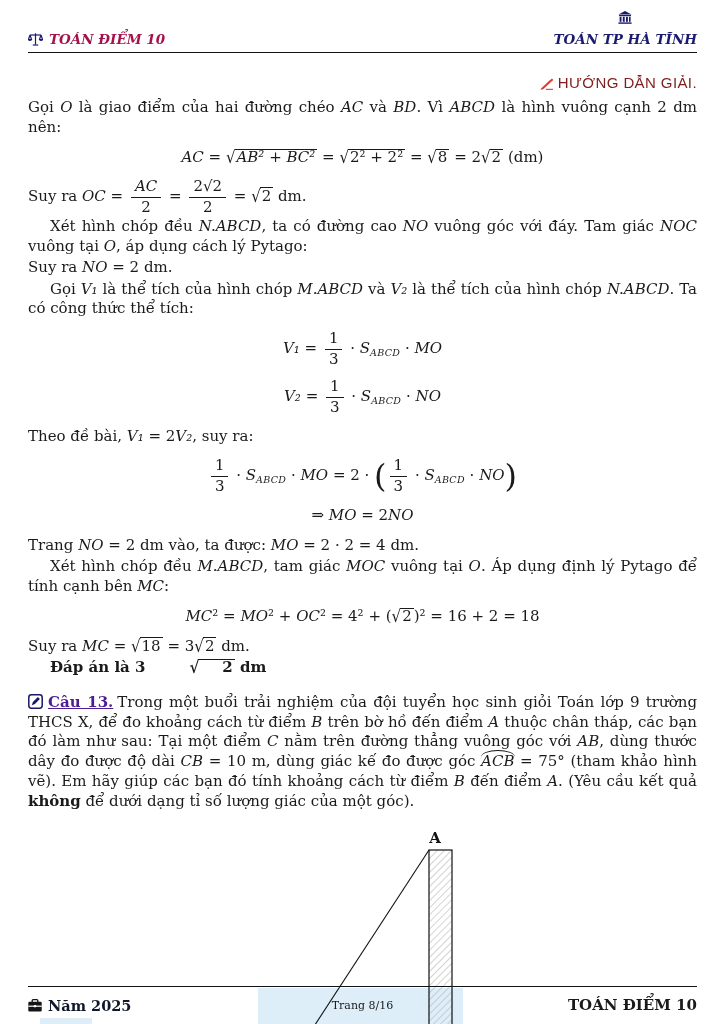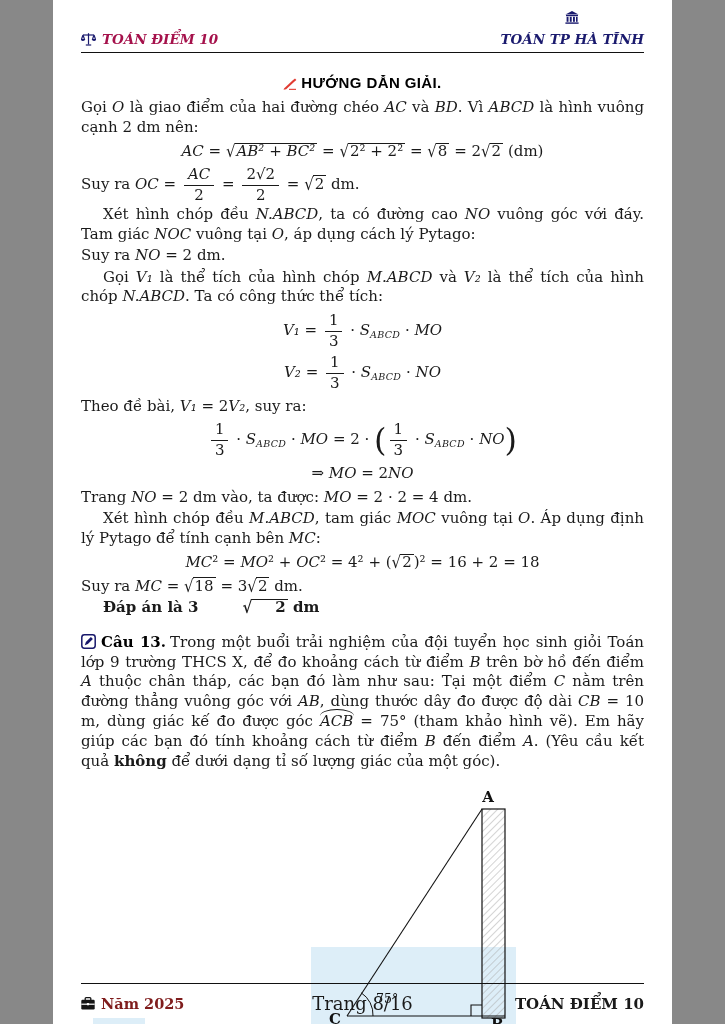--- a/index.html
+++ b/index.html
@@ -1,69 +1,69 @@
 <!DOCTYPE html>
 <html><head>
 <meta charset="utf-8">
 <style>
   html,body{margin:0;padding:0;background:#888;}
   .page{
-    position:relative; width:619px; height:1024px; margin:0 auto;
+    position:relative; width:725px; height:1024px; margin:0 auto;
     background:#ffffff; overflow:hidden;
     font-family:"DejaVu Serif", serif; color:#1a1a1a; font-size:15px;
   }
   
   .header{
     margin:11px 28px 0; padding-bottom:5px; border-bottom:1.4px solid #111;
     display:flex; justify-content:space-between; align-items:flex-end;
   }
   .brand{font-weight:bold; font-style:italic; font-size:13.5px; display:flex; align-items:center; gap:6px;}
   .brand-left{color:#a5114b;}
   .brand-right{color:#1a1a6e;flex-direction:column;}
   .brand svg{flex:0 0 auto;}
   
   .content{margin:0 28px;}
   .sol-heading{
-    text-align:center; color:#000000; margin:21px 0 7px;
-    font-family:"Liberation Sans", sans-serif; font-weight:bold; font-size:15px; letter-spacing:0.4px;
+    text-align:right; color:#7f1d1d; margin:21px 0 7px;
+    font-family:"Liberation Sans", sans-serif; font-weight:normal; font-size:15px; letter-spacing:0.4px;
   }
   .sol-heading svg{vertical-align:-2px; margin-right:4px;}
   .para{text-align:justify; line-height:1.3; margin:2px 0;}
   .ind{text-indent:22px;}
-  .eq{text-align:center; margin:5px 0; line-height:1.25;}
+  .eq{text-align:center; margin:11px 0; line-height:1.25;}
   .v{font-style:italic;}
   .b{font-weight:bold;}
   .sub{font-size:9.5px; font-style:italic; vertical-align:-3px; letter-spacing:0.3px;}
   .sq{display:inline-block; white-space:nowrap;}
   .rad{display:inline-block; font-style:normal; transform:scaleY(1.12); margin-right:-1px;}
   .bar{display:inline-block; border-top:1.1px solid currentColor; padding:0.5px 2px 0 2px; line-height:1.05;}
   .frac{display:inline-block; vertical-align:middle; text-align:center; margin:0 3px; line-height:1.05;}
   .frac .num{display:block; border-bottom:1.1px solid #1a1a1a; padding:1px 4px 2px;}
   .frac .den{display:block; padding-top:2px;}
   .big{font-size:32px; vertical-align:middle; line-height:0; font-weight:300;}
   .hat{position:relative; display:inline-block; font-style:italic;}
   .hat::before{
     content:""; position:absolute; left:0; right:-1px; top:-2.5px; height:6px;
     border-top:1.3px solid #111; border-radius:50% 50% 0 0/100% 100% 0 0;
   }
   
   .question{margin-top:15px; text-align:justify; line-height:1.32;}
   .question svg{vertical-align:-2.5px; margin-right:5px;}
-  .qlabel{color:#000000; font-weight:bold; margin-right:4px;}
+  .qlabel{color:#4c1d95; font-weight:bold; margin-right:4px;text-decoration:underline;}
   
   .fig-wrap{margin-top:13px;}
   .fig-svg{display:block; margin-left:222px;}
   
   .footer{
     position:absolute; left:28px; right:28px; bottom:10px;
     border-top:1.4px solid #111; padding-top:9px;
     display:flex; align-items:center;
   }
-  .f-left{flex:1; color:#7f1d1d; font-weight:bold; font-size:14.5px; display:flex; align-items:center; gap:6px;}
-  .f-center{flex:1; text-align:center; font-size:18px; color:#1a1a1a;}
+  .f-left{flex:1; color:#0f172a; font-weight:bold; font-size:14.5px; display:flex; align-items:center; gap:6px;}
+  .f-center{flex:1; text-align:center; font-size:11px; color:#1a1a1a;}
   .f-right{flex:1; text-align:right; font-weight:bold; font-size:15px;}
   .bottom-strip{position:absolute; left:40px; bottom:0; width:52px; height:6px; background:#ddeef8;}
 </style>
 </head>
 <body>
 
 <div class="page">
 
   <div class="header">
     <div class="brand brand-left">

